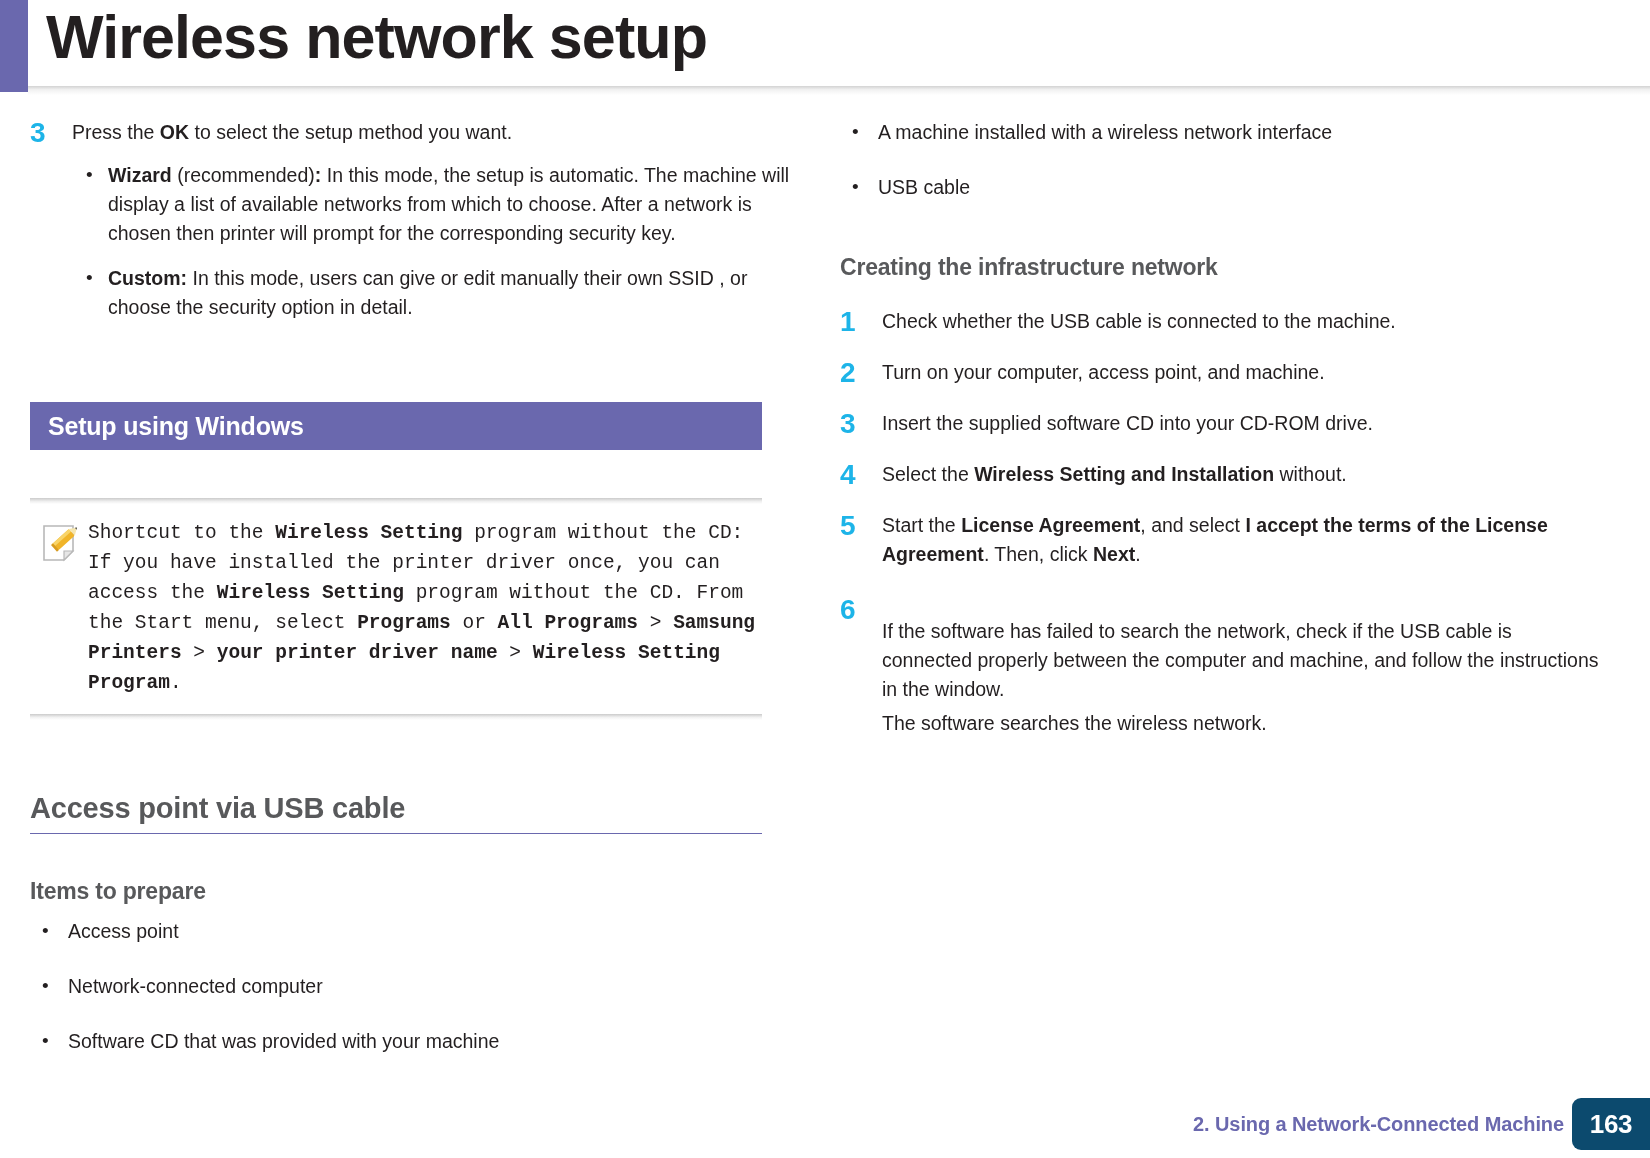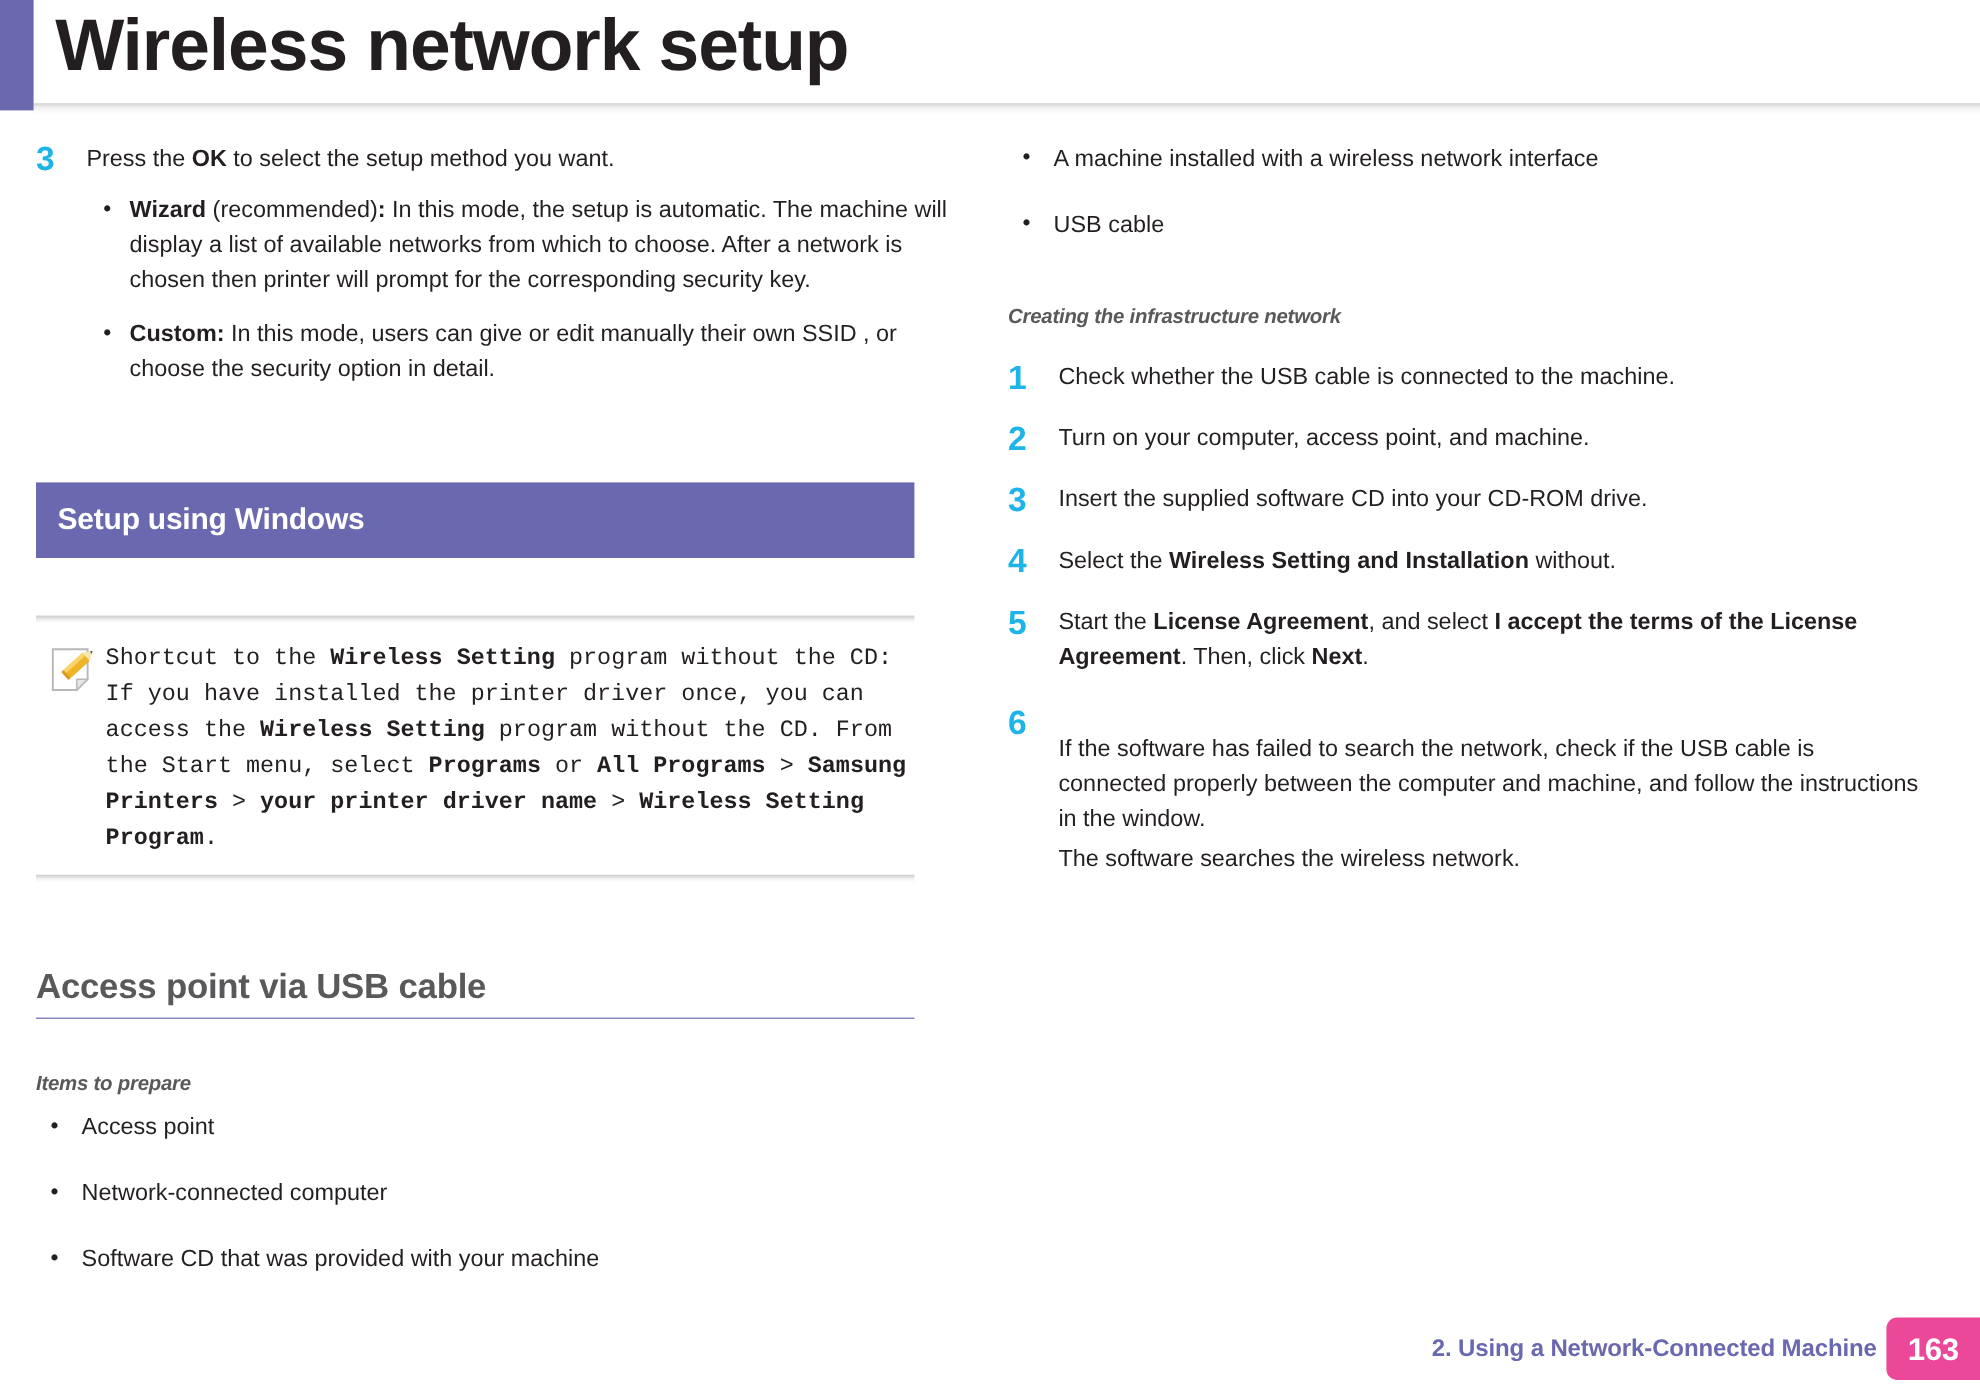--- a/index.html
+++ b/index.html
@@ -126,21 +126,21 @@
     left: 14px;
     top: -1px;
     font-size: 19px;
   }
 
   b, strong { font-weight: bold; }
 
   
   .section-banner {
     margin-top: 64px;
-    height: 63px;
+    height: 48px;
     background: #6a68ae;
     display: flex;
     align-items: center;
     padding-left: 18px;
     width: 732px;
     text-align: center;
   }
   .section-banner-text {
     color: #ffffff;
     font-size: 25px;
@@ -192,25 +192,24 @@
     font-size: 29px;
     font-weight: bold;
     color: #58595b;
     letter-spacing: -0.2px;
     padding-bottom: 8px;
     border-bottom: 1.6px solid #6a68ae;
     width: 732px;
   }
   .h-minor {
     margin-top: 44px;
-    font-size: 17px;
+    font-size: 23px;
     font-weight: bold;
     color: #58595b;
     letter-spacing: -0.2px;
-    font-style: italic;
   }
   .h-minor.right-col { margin-top: 52px; }
 
   
   .footer {
     position: absolute;
     bottom: 0;
     left: 0;
     right: 0;
     height: 60px;
@@ -220,21 +219,21 @@
   }
   .footer-text {
     color: #6a68ae;
     font-size: 20px;
     font-weight: bold;
     line-height: 52px;
     padding-right: 8px;
     letter-spacing: -0.1px;
   }
   .page-number-box {
-    background: #ec4899;
+    background: #0c4a6e;
     color: #ffffff;
     font-size: 26px;
     font-weight: bold;
     border-radius: 9px 0 0 9px;
     width: 78px;
     height: 52px;
     display: flex;
     align-items: center;
     justify-content: center;
     letter-spacing: -0.3px;

